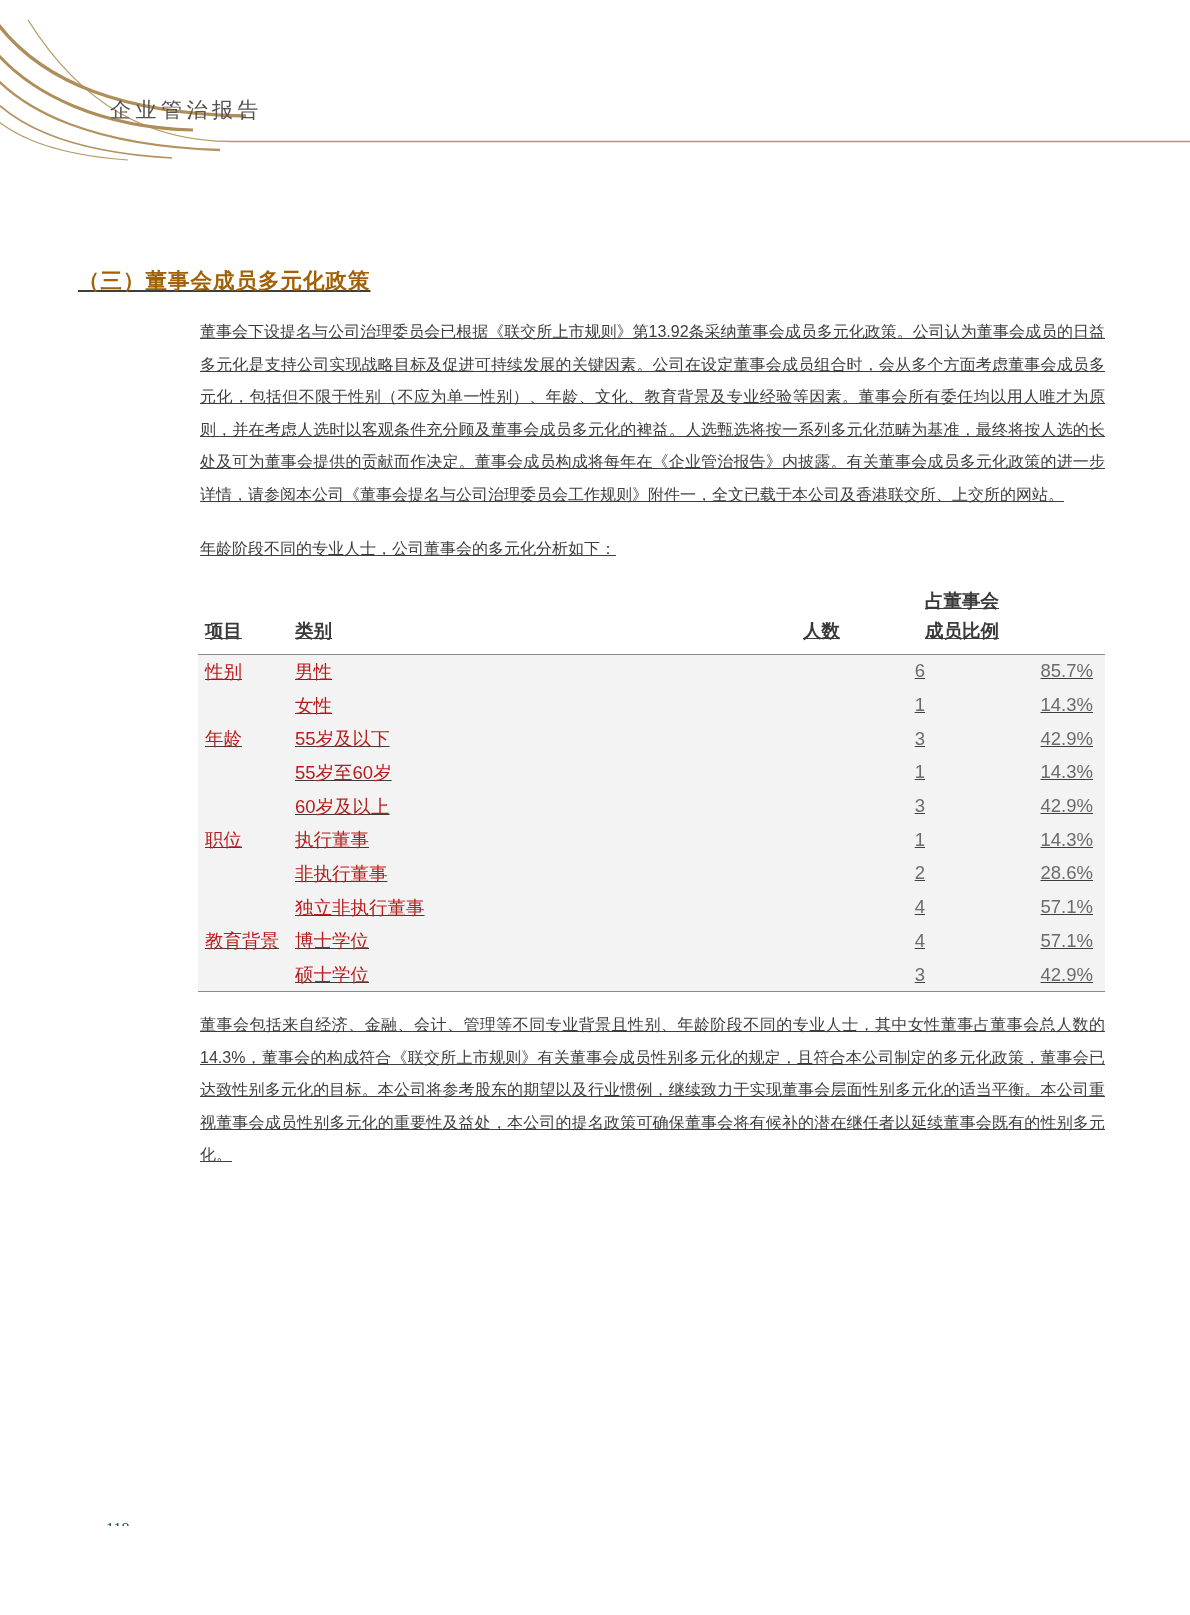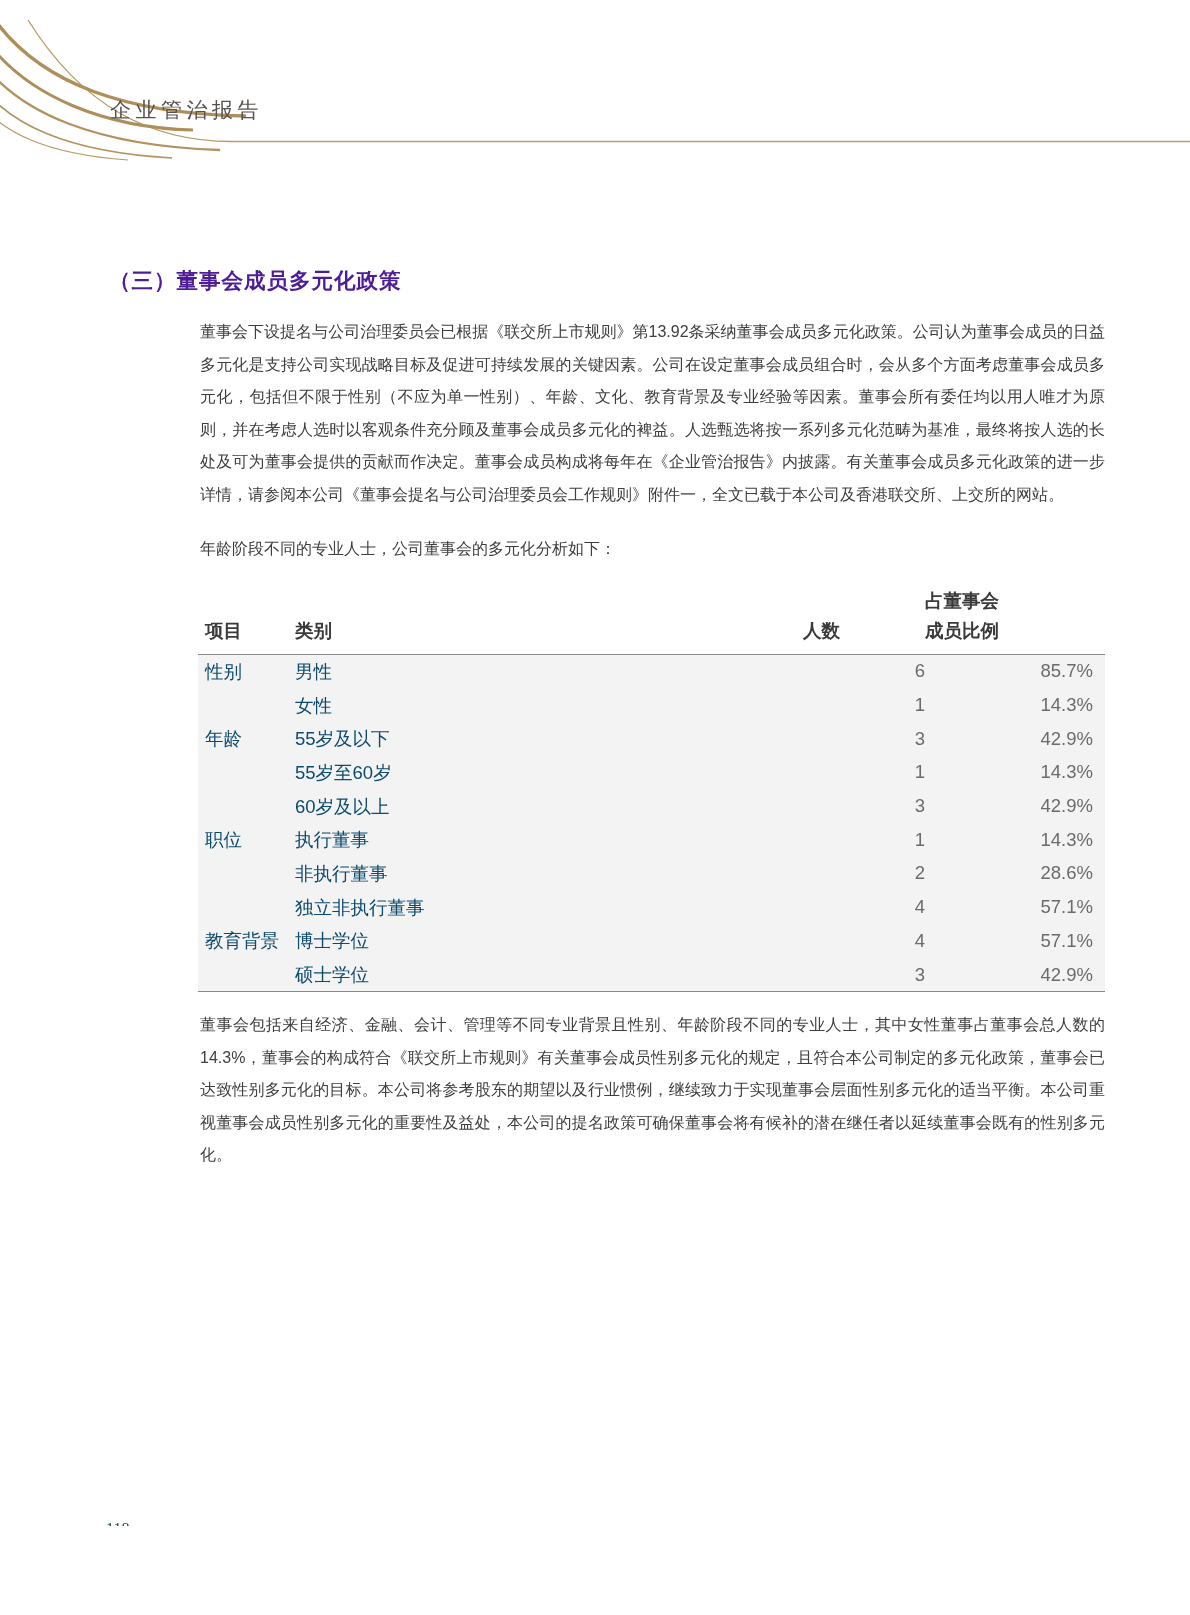--- a/index.html
+++ b/index.html
@@ -3,35 +3,36 @@
 <meta charset="utf-8">
 <style>
   html,body{margin:0;padding:0;background:#fff;}
   .page{
     position:relative;
     width:1190px;height:1526px;
     background:#ffffff;
     overflow:hidden;
     font-family:"Liberation Sans",sans-serif;
     color:#3e3e3e;
+    text-decoration:underline;
   }
   
   .header-deco{position:absolute;top:0;left:0;width:1190px;height:170px;}
   .header-title{
     position:absolute;top:96px;left:110px;
     font-family:"Liberation Serif","DejaVu Serif",serif;
     font-size:21px;letter-spacing:4.5px;color:#575250;
     white-space:nowrap;
   }
   
   .main{padding-top:266px;}
   .section-heading{
-    margin:0 85px 20px 109px;
+    margin:0 85px 20px 78px;
     font-size:21.5px;font-weight:bold;letter-spacing:1px;
-    color:#4c1d95;line-height:30px;
+    color:#a16207;line-height:30px;
   }
   .para{
     margin:0 85px 0 200px;
     font-size:16px;line-height:32.5px;
     text-align:justify;color:#3e3e3e;
   }
   .para.p1{margin-top:20px;}
   .para.p2{margin-top:28px;}
   .para.p3{margin-top:22px;}
   .para.closing{margin-top:17px;}
@@ -50,21 +51,21 @@
     font-size:18.5px;font-weight:bold;color:#3a3a3a;
     line-height:30px;padding:0 0 8px 0;
     border-bottom:1.5px solid #8a8a8a;
   }
   .div-table thead th.col-item{padding-left:7px;}
   .div-table thead th.col-count{text-align:center;}
   .div-table thead th.col-ratio{text-align:left;padding-right:12px;}
   .div-table tbody{background:#f3f3f3;}
   .div-table tbody td{
     height:33.7px;padding:0;
-    font-size:18.5px;color:#0c4a6e;vertical-align:middle;
+    font-size:18.5px;color:#b91c1c;vertical-align:middle;
   }
   .div-table tbody td.cell-item{padding-left:7px;}
   .div-table tbody td.cell-count{text-align:right;color:#6b6b6b;}
   .div-table tbody td.cell-ratio{text-align:right;color:#6b6b6b;padding-right:12px;}
   .div-table tbody tr:last-child td{border-bottom:1.5px solid #8a8a8a;}
   
   .page-number{
     position:absolute;left:106px;top:1520px;
     font-family:"Liberation Serif","DejaVu Serif",serif;
     font-size:16px;color:#14532d;

